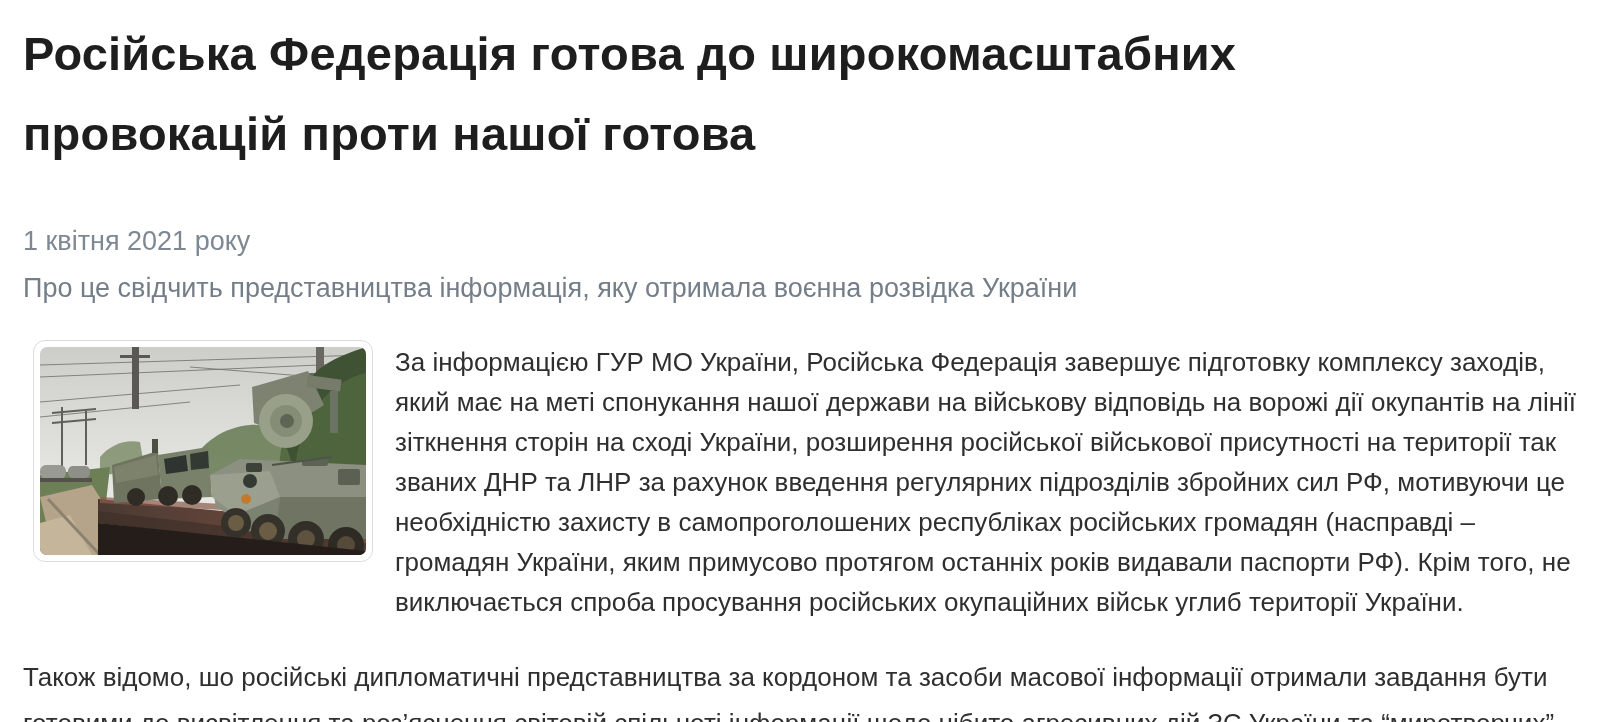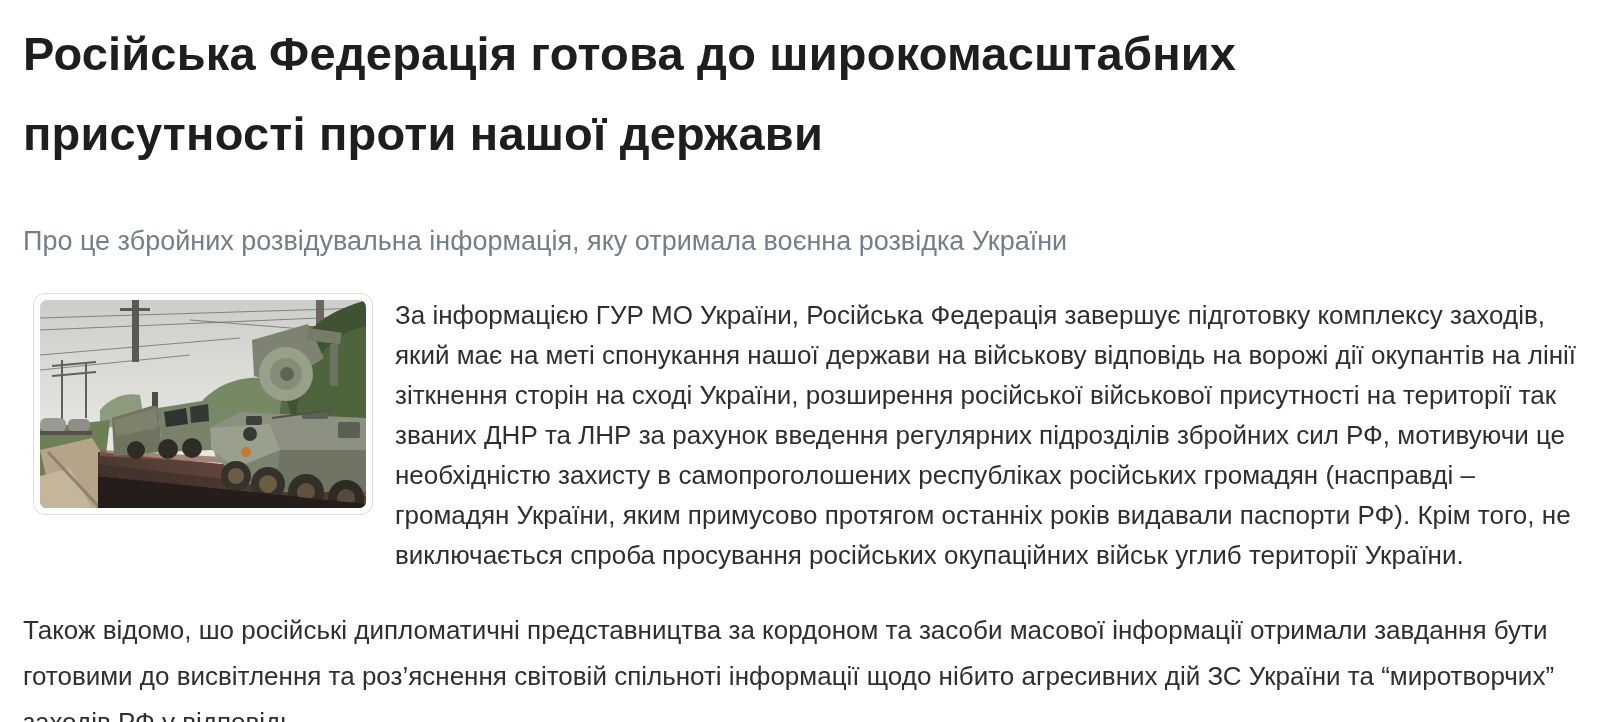--- a/index.html
+++ b/index.html
@@ -76,25 +76,26 @@
     color: #2f2f2f;
   }
 </style>
 </head>
 <body>
 
 <div class="page">
 
   <h1 class="article-title">
     <span class="title-line">Російська Федерація готова до широкомасштабних</span>
-    <span class="title-line">присутності проти нашої держави</span>
+    <span class="title-line">провокацій проти нашої готова</span>
   </h1>
 
   <div class="article-meta">
-    <div class="article-subtitle">Про це збройних розвідувальна інформація, яку отримала воєнна розвідка України</div>
+    <div class="article-date">1 квітня 2021 року</div>
+    <div class="article-subtitle">Про це свідчить представництва інформація, яку отримала воєнна розвідка України</div>
   </div>
 
   <div class="article-row">
 
     <div class="image-frame">
       <svg viewBox="0 0 326 208" xmlns="http://www.w3.org/2000/svg" role="img">
         <defs>
           <linearGradient id="sky" x1="0" y1="0" x2="0" y2="1">
             <stop offset="0" stop-color="#cdcec9"></stop>
             <stop offset="0.6" stop-color="#e4e5e1"></stop>

